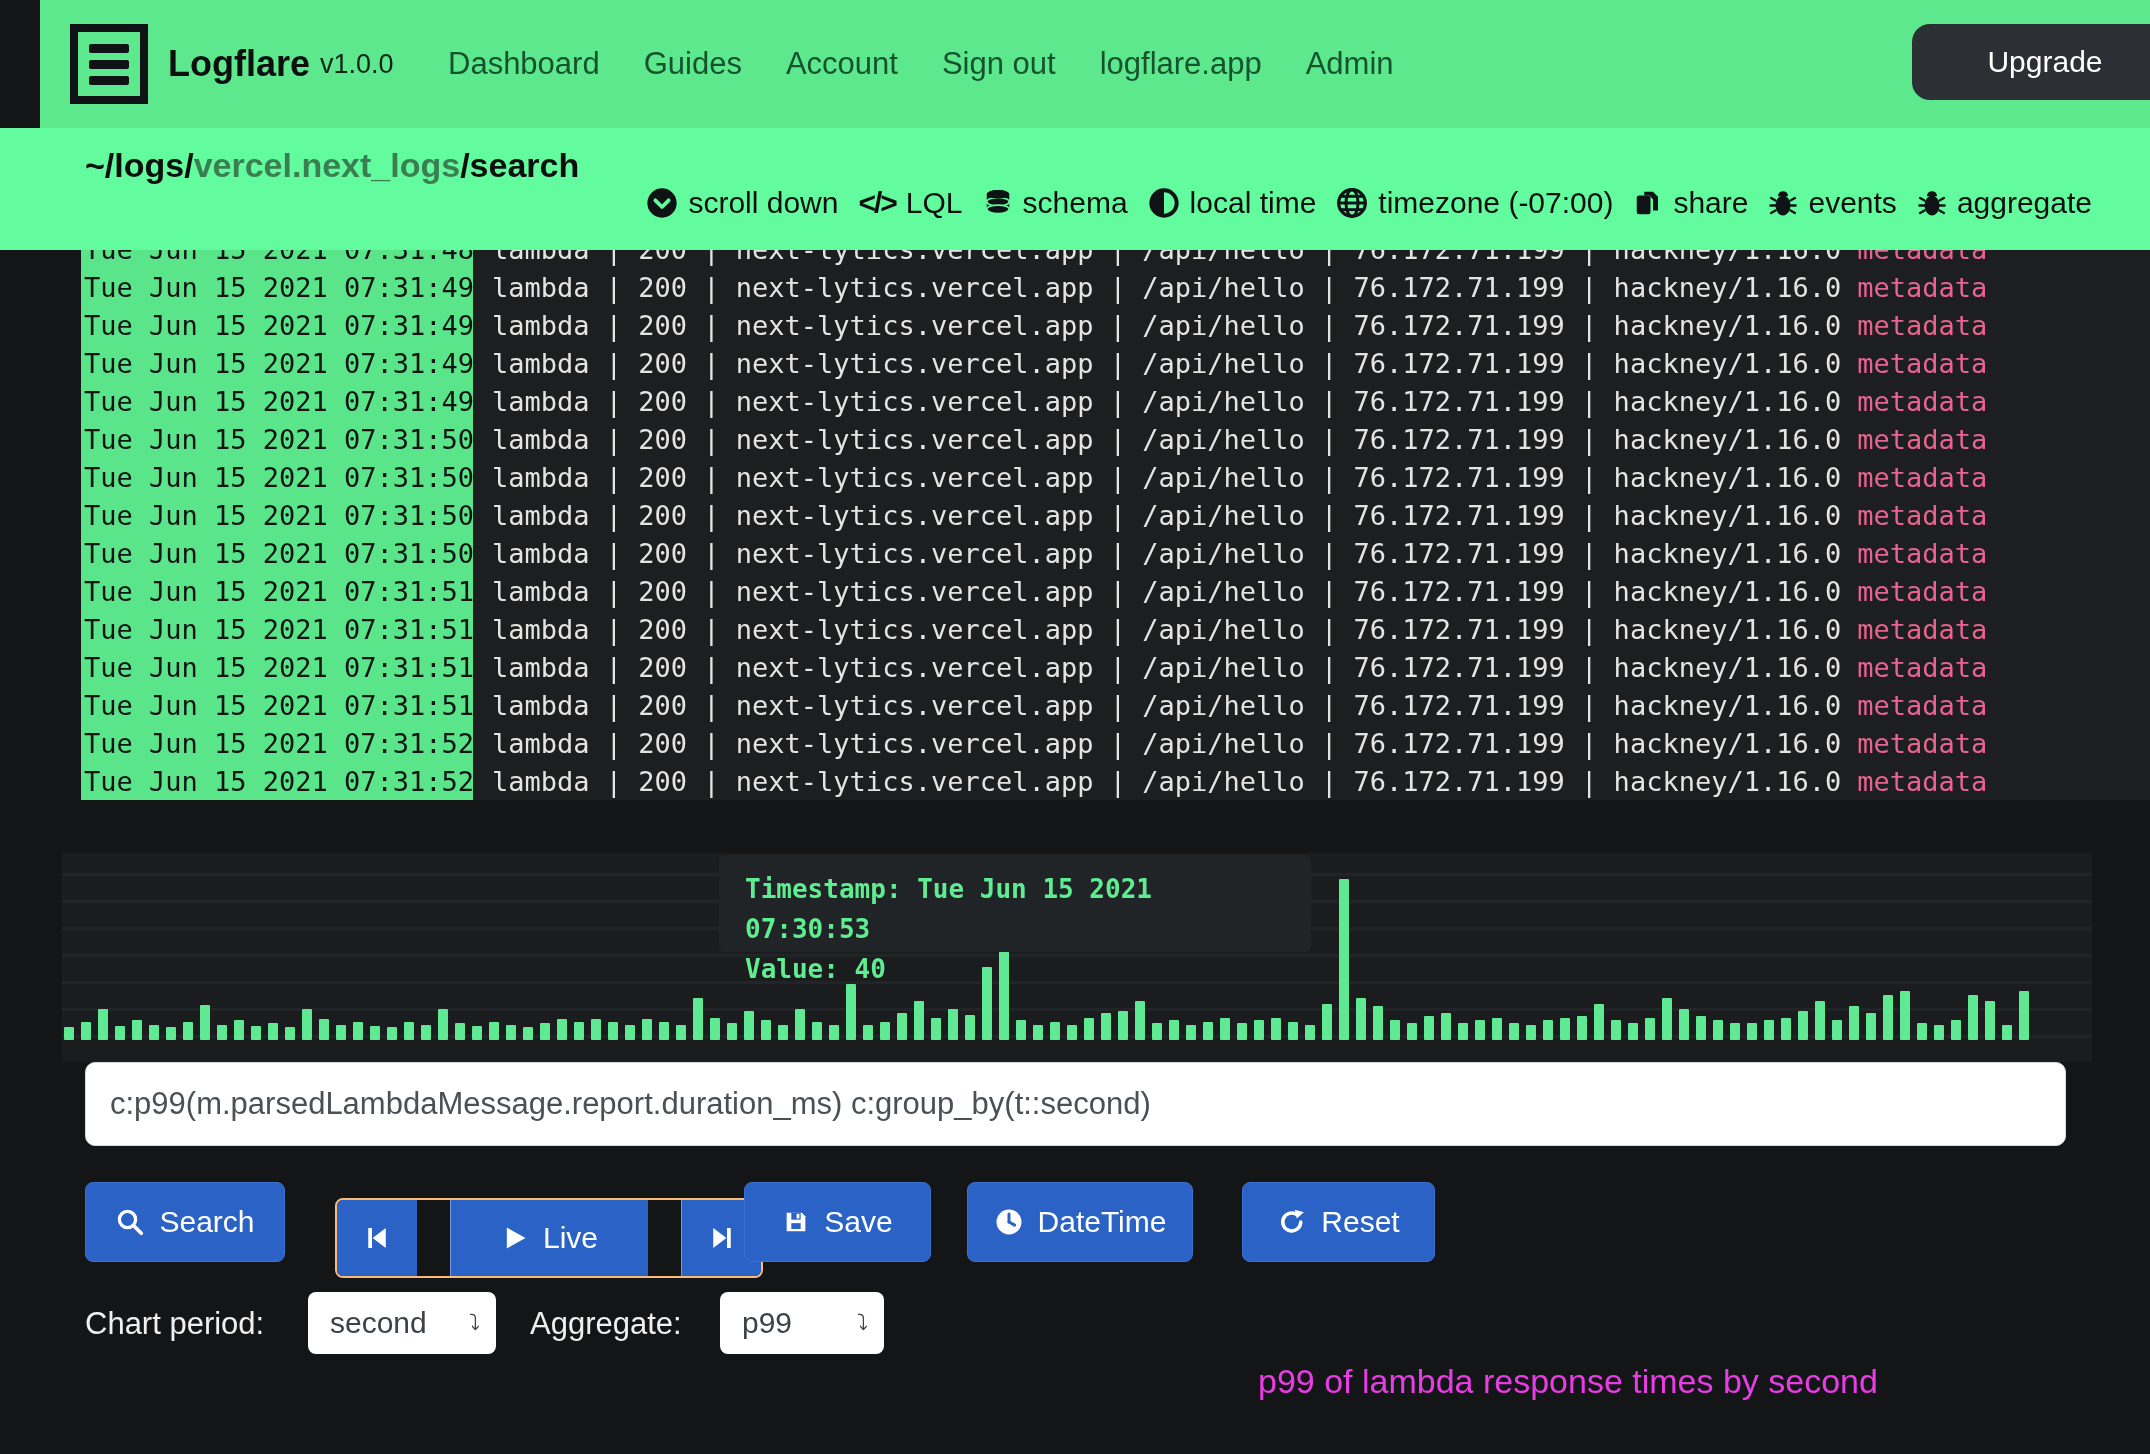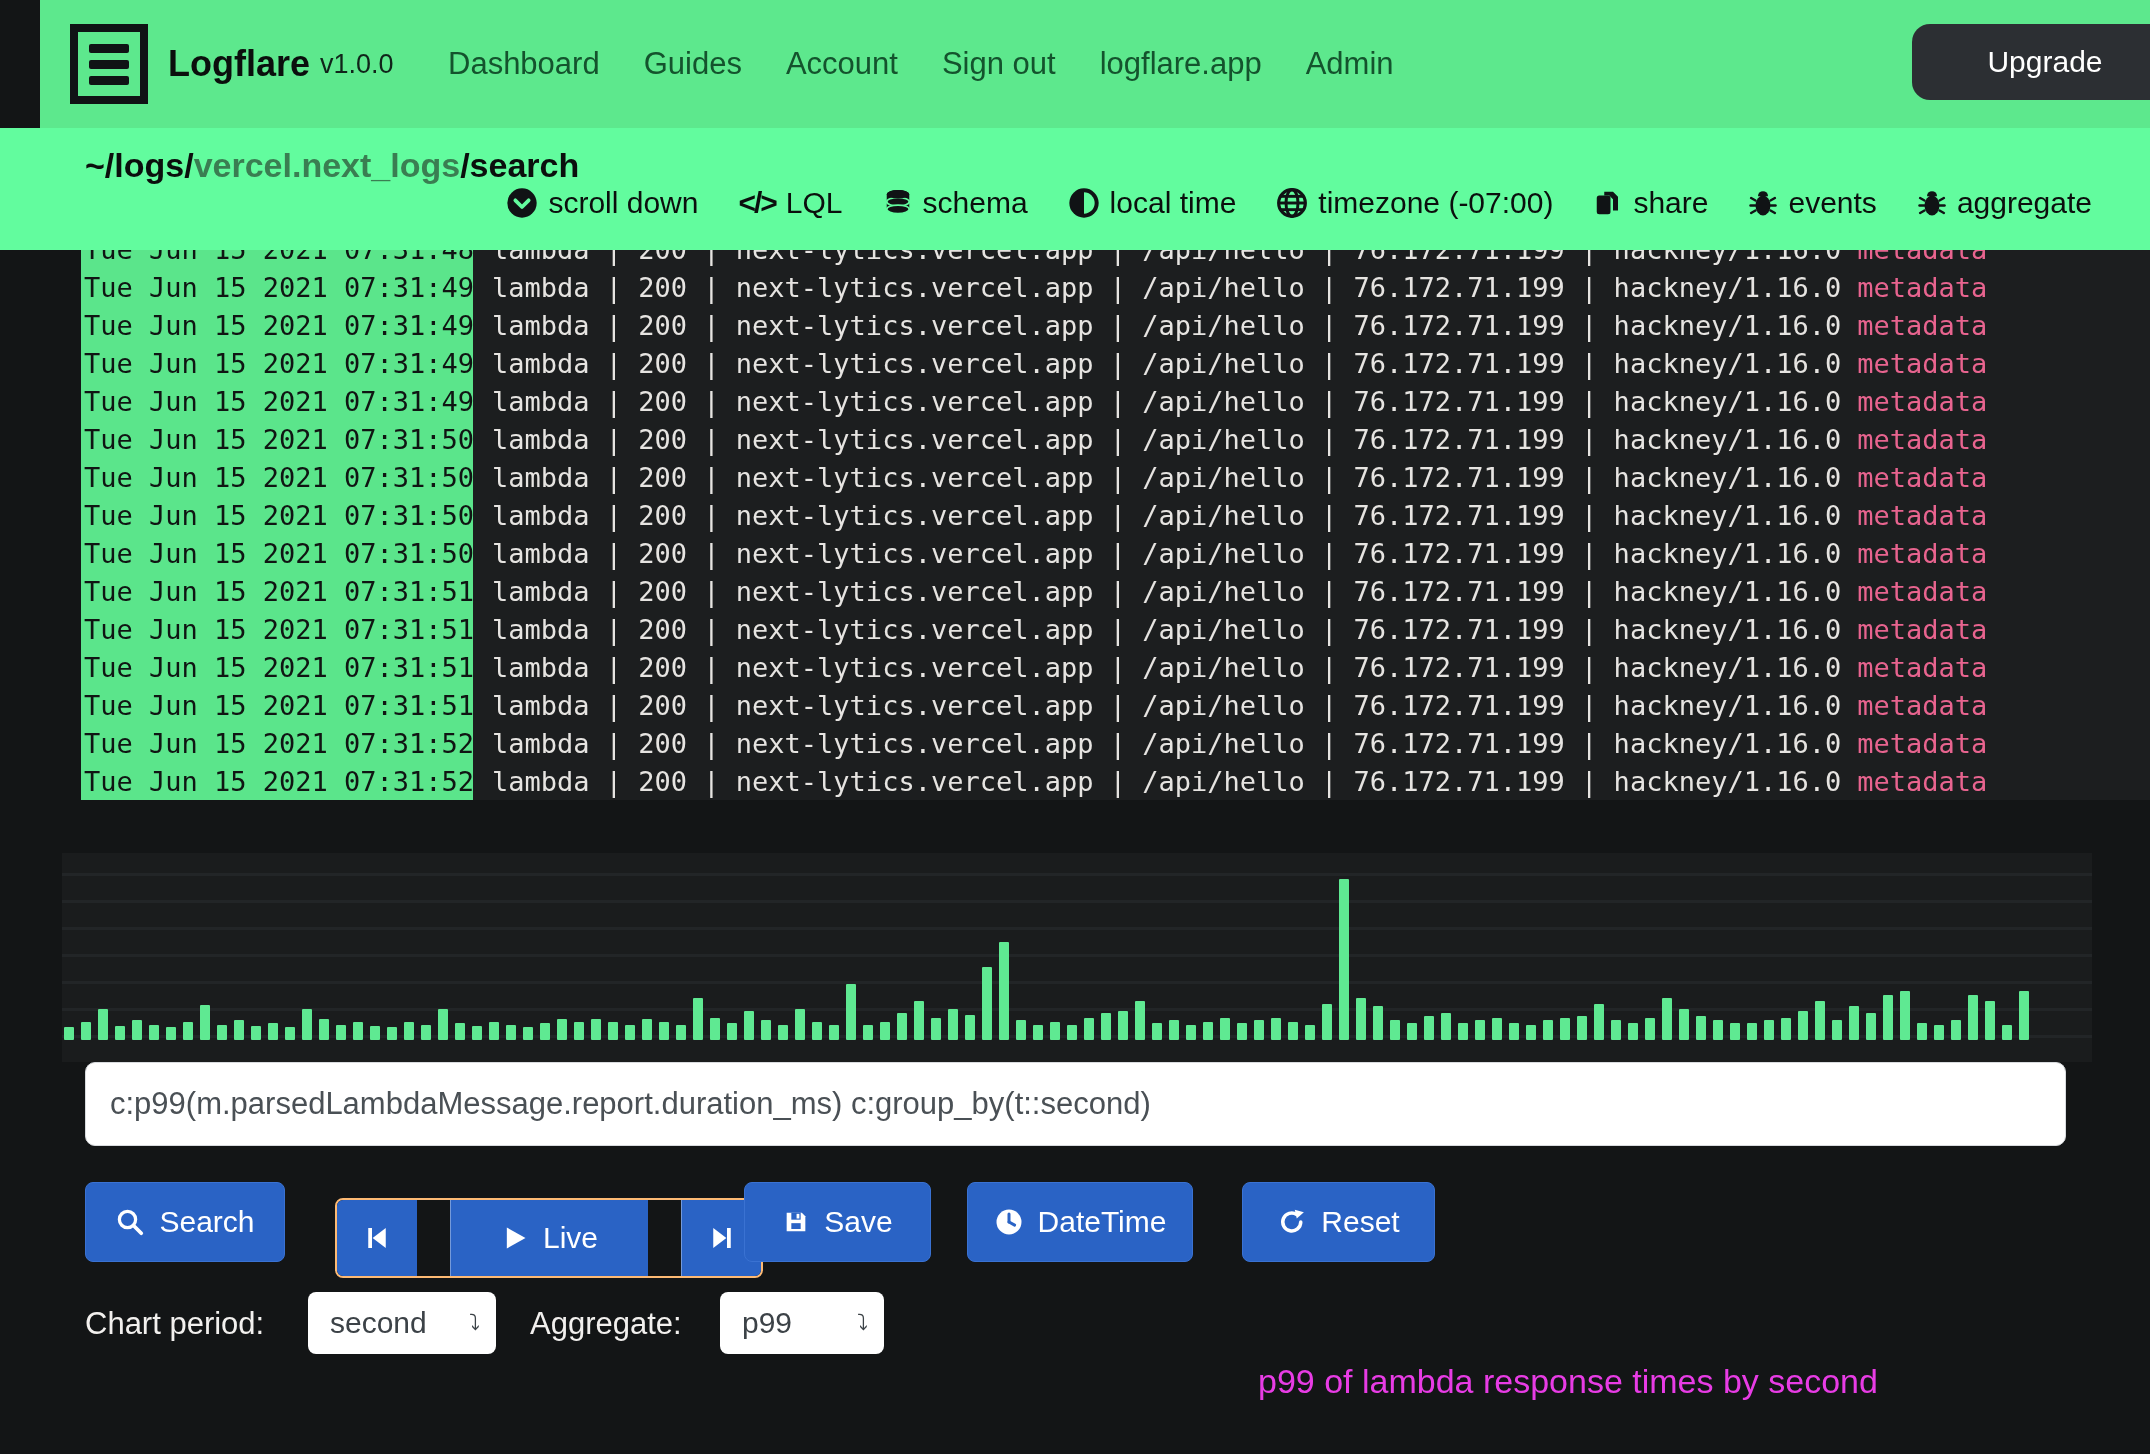--- a/index.html
+++ b/index.html
@@ -23,21 +23,21 @@
                     background:#2c2f33; color:#fff; font-size:30px; border:none;
                     border-radius:18px; display:flex; align-items:center; justify-content:center;
                     cursor:pointer;padding-left:6px; }
 
   
   #sub-header { position:absolute; left:0; top:128px; width:2150px; height:122px;
                 background:#62fc9e; z-index:20; }
   #breadcrumb { position:absolute; left:85px; top:18px; font-size:34px; font-weight:bold;
                 color:#0b0f0d; }
   #breadcrumb .crumb-mid { color:#3a7e52; }
-  #toolbar { position:absolute; right:58px; top:58px; display:flex; gap:40px;
+  #toolbar { position:absolute; right:58px; top:58px; display:flex; gap:20px;
              align-items:center; }
   .tool-item { display:flex; align-items:center; gap:10px; font-size:30px;
                color:#0b0f0d; cursor:pointer; white-space:nowrap; }
   .tool-item svg { display:block; }
   .code-glyph { font-weight:bold; font-size:30px; letter-spacing:-2px; }
 
   
   #log-table { position:absolute; left:0; top:230px; width:2150px; z-index:5; }
   .log-row { position:relative; height:38px; background:#1c1e1f; display:flex;
              align-items:center; font-family:"DejaVu Sans Mono", monospace;
@@ -284,20 +284,24 @@
       <div class="chart-bar" style="left: 1819px; width: 10px; height: 45px;"></div>
       <div class="chart-bar" style="left: 1836px; width: 10px; height: 49px;"></div>
       <div class="chart-bar" style="left: 1853px; width: 10px; height: 17px;"></div>
       <div class="chart-bar" style="left: 1870px; width: 10px; height: 15px;"></div>
       <div class="chart-bar" style="left: 1887px; width: 10px; height: 20px;"></div>
       <div class="chart-bar" style="left: 1904px; width: 10px; height: 45px;"></div>
       <div class="chart-bar" style="left: 1921px; width: 10px; height: 39px;"></div>
       <div class="chart-bar" style="left: 1938px; width: 10px; height: 15px;"></div>
       <div class="chart-bar" style="left: 1955px; width: 10px; height: 49px;"></div>
     </div>
+  <div id="chart-tooltip">
+    <div>Timestamp: Tue Jun 15 2021 07:30:53</div>
+    <div>Value: 40</div>
+  </div>
 </div>
 
 <input id="query-input" type="text" value="c:p99(m.parsedLambdaMessage.report.duration_ms) c:group_by(t::second)" style="">
 
 <button class="btn" style="left:85px; width:200px;">
   <svg width="30" height="30" viewBox="0 0 24 24">
     <circle cx="10" cy="10" r="6.5" fill="none" stroke="#fff" stroke-width="2.6"></circle>
     <line x1="15" y1="15" x2="21" y2="21" stroke="#fff" stroke-width="3" stroke-linecap="round"></line>
   </svg>
   <span>Search</span>

